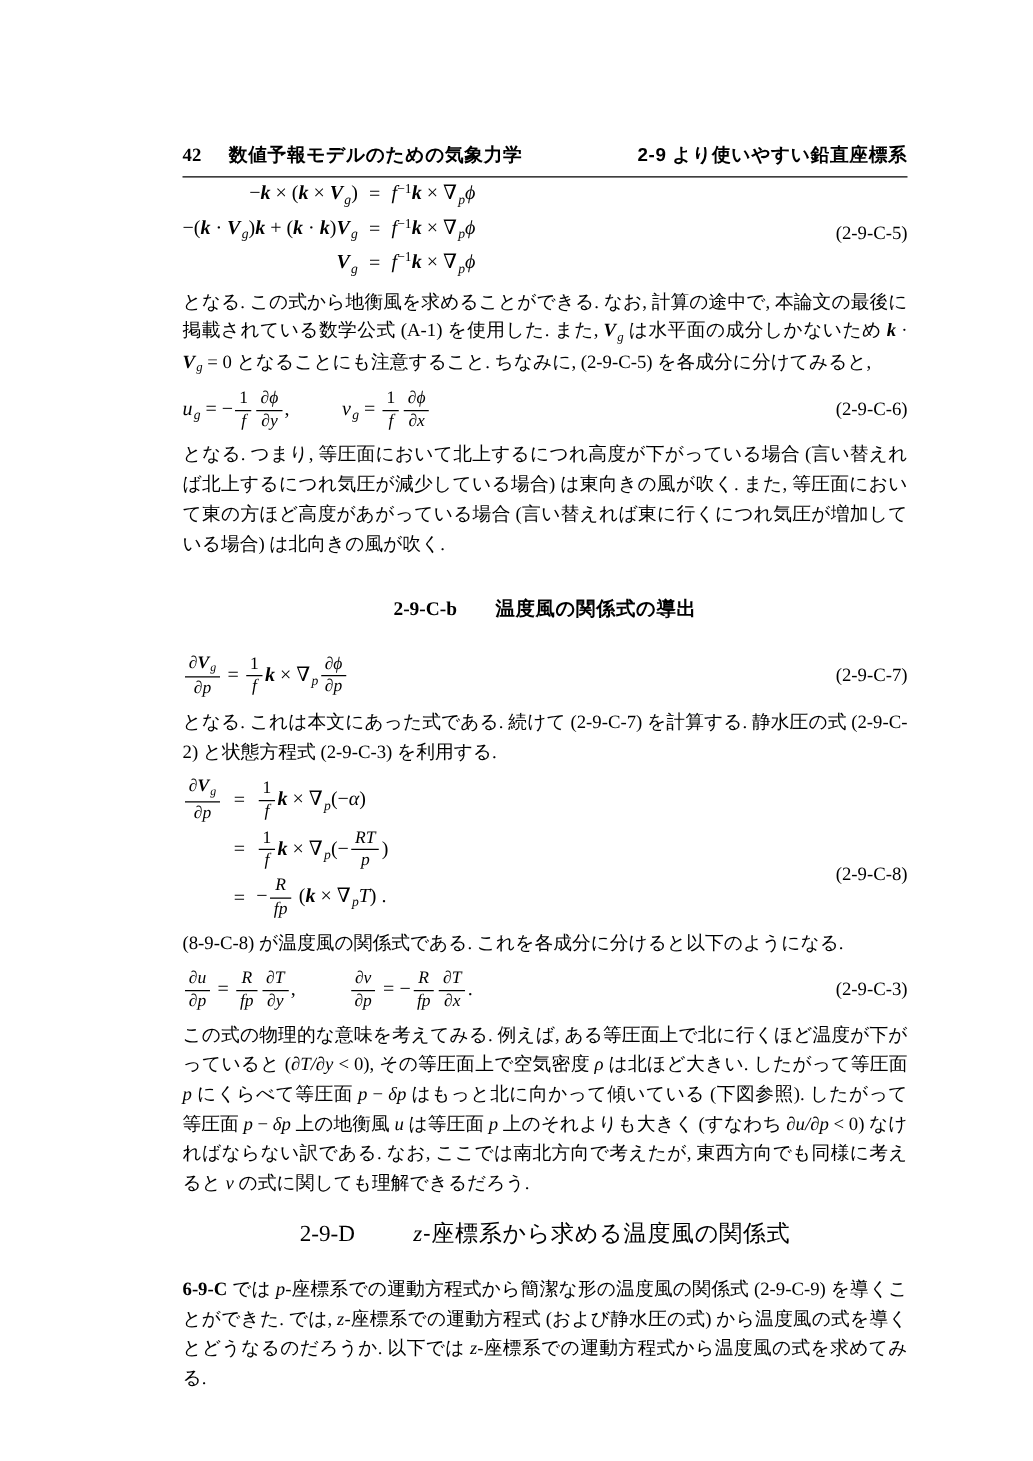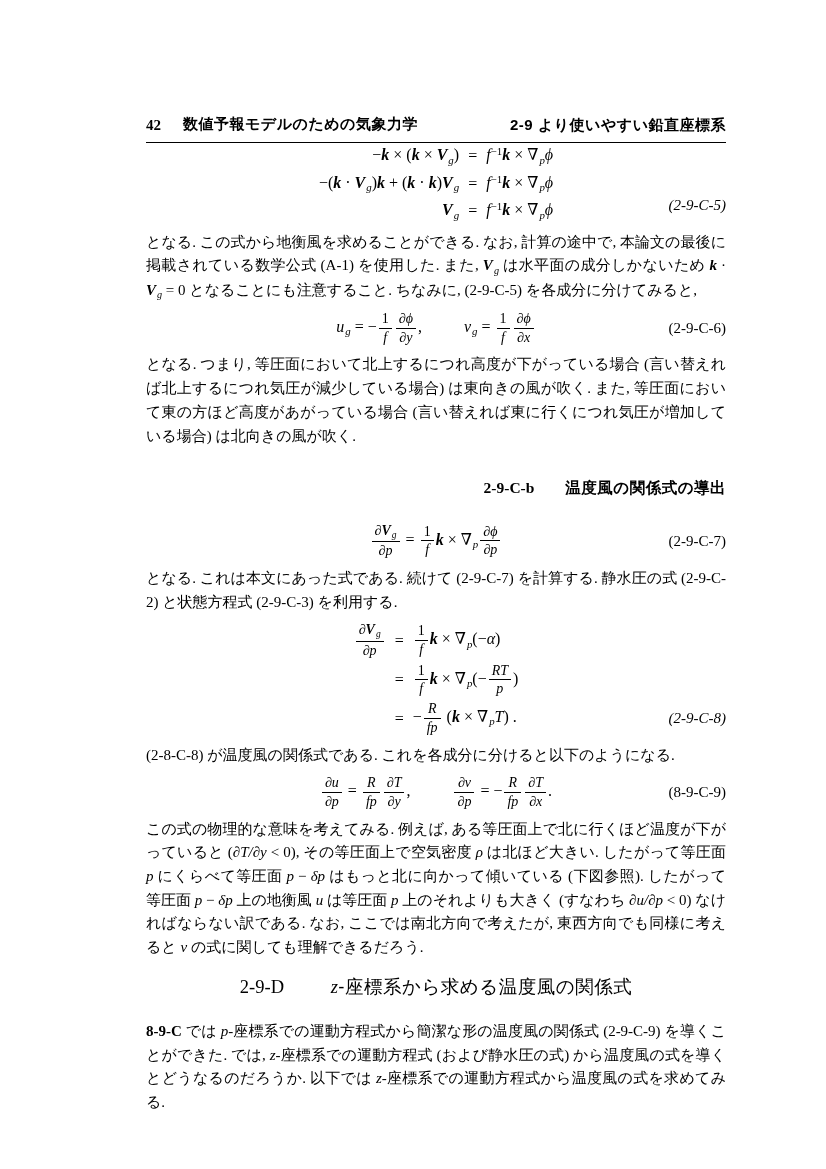--- a/index.html
+++ b/index.html
@@ -18,45 +18,45 @@
   .header-left { display:flex; gap:22px; align-items:flex-end;margin-top:25px; }
   .book-title, .chapter-title { font-family:"Liberation Sans","DejaVu Sans",sans-serif; letter-spacing:0.5px; }
   
   .content {
     position:absolute; top:136px; left:146px; width:580px;
     font-size:15px; line-height:1.58; text-align:justify;
   }
   p.para { margin:0; }
   
   .equation {
-    position:relative; display:flex; justify-content:center; align-items:center;
+    position:relative; display:flex; align-items:center;
     margin:8px 0; font-size:16px; line-height:1.35;
   }
   .eq-grid { display:inline-grid; grid-template-columns:auto auto auto; align-items:center; row-gap:4px; }
   .eq-lhs { justify-self:end; text-align:right; white-space:nowrap; }
   .eq-rel { padding:0 9px; }
   .eq-rhs { justify-self:start; text-align:left; white-space:nowrap; }
   .eq-number { position:absolute; right:0; font-size:15px; font-style:normal; }
   .equation.single .eq-number { top:50%; transform:translateY(-50%); }
-  .equation.multi  .eq-number { bottom:7px;font-style:italic; }
+  .equation.multi  .eq-number { bottom:25px; }
   
   .frac { display:inline-flex; flex-direction:column; vertical-align:middle; text-align:center; margin:0 2px; }
   .frac .num { border-bottom:1px solid #000; padding:0 3px 1px; font-size:14px; line-height:1.12; white-space:nowrap; }
   .frac .den { padding:1px 3px 0; font-size:14px; line-height:1.12; white-space:nowrap; }
   
   .tk-t  { }
   .tk-r  { }
   .tk-i  { font-style:italic; }
   .tk-b  { font-style:italic; font-weight:bold; }
   .tk-bold { font-weight:bold; }
   .tk-sub { font-style:italic; font-size:68%; vertical-align:-0.32em; margin-left:1px; }
   .tk-sup { font-size:68%; vertical-align:0.5em; }
   .mgap { display:inline-block; width:42px; }
   
-  .subsection-heading { margin:28px 0 22px; font-size:15.5px; font-weight:bold; text-align:right; }
+  .subsection-heading { margin:28px 0 22px; font-size:15.5px; font-weight:bold; text-align:center; }
   .subsection-heading .h-number { margin-right:27px; }
   .subsection-heading .h-title,
   .section-heading .h-title { font-family:"Liberation Sans","DejaVu Sans",sans-serif; letter-spacing:0.5px; }
   .section-heading { margin:12px 0 18px; font-size:18.5px; font-weight:normal; text-align:center; }
   .section-heading .h-number { margin-right:42px; }
   .section-heading .h-title .tk-i { font-family:"Liberation Serif","DejaVu Serif",serif; }
 </style>
 </head>
 <body>
 
@@ -154,21 +154,21 @@
           <div class="eq-lhs"></div>
           <div class="eq-rel">=</div>
           <div class="eq-rhs"><span class="tk-r">−</span><span class="frac">
               <span class="num"><span class="tk-i">R</span></span>
               <span class="den"><span class="tk-i">fp</span></span>
             </span><span class="tk-r"> (</span><span class="tk-b">k</span><span class="tk-r"> × ∇</span><span class="tk-sub">p</span><span class="tk-i">T</span><span class="tk-r">) .</span></div>
         </div>
         <span class="eq-number">(2-9-C-8)</span>
       </div>
 
-    <p class="para"><span class="tk-t">(2-8-C-8) が温度風の関係式である. これを各成分に分けると以下のようになる.</span></p>
+    <p class="para"><span class="tk-t">(8-9-C-8) が温度風の関係式である. これを各成分に分けると以下のようになる.</span></p>
 
     <div class="equation single">
         <span class="eq-line"><span class="frac">
             <span class="num"><span class="tk-i">∂u</span></span>
             <span class="den"><span class="tk-i">∂p</span></span>
           </span><span class="tk-r"> = </span><span class="frac">
             <span class="num"><span class="tk-i">R</span></span>
             <span class="den"><span class="tk-i">fp</span></span>
           </span><span class="frac">
             <span class="num"><span class="tk-i">∂T</span></span>
@@ -176,26 +176,26 @@
           </span><span class="tk-r">,</span><span class="mgap"></span><span class="frac">
             <span class="num"><span class="tk-i">∂v</span></span>
             <span class="den"><span class="tk-i">∂p</span></span>
           </span><span class="tk-r"> = −</span><span class="frac">
             <span class="num"><span class="tk-i">R</span></span>
             <span class="den"><span class="tk-i">fp</span></span>
           </span><span class="frac">
             <span class="num"><span class="tk-i">∂T</span></span>
             <span class="den"><span class="tk-i">∂x</span></span>
           </span><span class="tk-r">.</span></span>
-        <span class="eq-number">(8-9-C-9)</span>
+        <span class="eq-number">(2-9-C-3)</span>
       </div>
 
     <p class="para"><span class="tk-t">この式の物理的な意味を考えてみる. 例えば, ある等圧面上で北に行くほど温度が下がっていると (</span><span class="tk-i">∂T/∂y</span><span class="tk-r"> &lt; 0</span><span class="tk-t">), その等圧面上で空気密度 </span><span class="tk-i">ρ</span><span class="tk-t"> は北ほど大きい. したがって等圧面 </span><span class="tk-i">p</span><span class="tk-t"> にくらべて等圧面 </span><span class="tk-i">p</span><span class="tk-r"> − </span><span class="tk-i">δp</span><span class="tk-t"> はもっと北に向かって傾いている (下図参照). したがって等圧面 </span><span class="tk-i">p</span><span class="tk-r"> − </span><span class="tk-i">δp</span><span class="tk-t"> 上の地衡風 </span><span class="tk-i">u</span><span class="tk-t"> は等圧面 </span><span class="tk-i">p</span><span class="tk-t"> 上のそれよりも大きく (すなわち </span><span class="tk-i">∂u/∂p</span><span class="tk-r"> &lt; 0</span><span class="tk-t">) なければならない訳である. なお, ここでは南北方向で考えたが, 東西方向でも同様に考えると </span><span class="tk-i">v</span><span class="tk-t"> の式に関しても理解できるだろう.</span></p>
 
     <h2 class="section-heading">
       <span class="h-number">2-9-D</span>
       <span class="h-title"><span class="tk-i">z</span><span class="tk-t">-座標系から求める温度風の関係式</span></span>
     </h2>
 
-    <p class="para"><span class="tk-bold">8-9-C</span><span class="tk-t"> では </span><span class="tk-i">p</span><span class="tk-t">-座標系での運動方程式から簡潔な形の温度風の関係式 (2-9-C-9) を導くことができた. では, </span><span class="tk-i">z</span><span class="tk-t">-座標系での運動方程式 (および静水圧の式) から温度風の式を導くとどうなるのだろうか. 以下では </span><span class="tk-i">z</span><span class="tk-t">-座標系での運動方程式から温度風の式を求めてみる.</span></p>
+    <p class="para"><span class="tk-bold">6-9-C</span><span class="tk-t"> では </span><span class="tk-i">p</span><span class="tk-t">-座標系での運動方程式から簡潔な形の温度風の関係式 (2-9-C-9) を導くことができた. では, </span><span class="tk-i">z</span><span class="tk-t">-座標系での運動方程式 (および静水圧の式) から温度風の式を導くとどうなるのだろうか. 以下では </span><span class="tk-i">z</span><span class="tk-t">-座標系での運動方程式から温度風の式を求めてみる.</span></p>
 
   </div>
 </div>
 
 </body></html>

